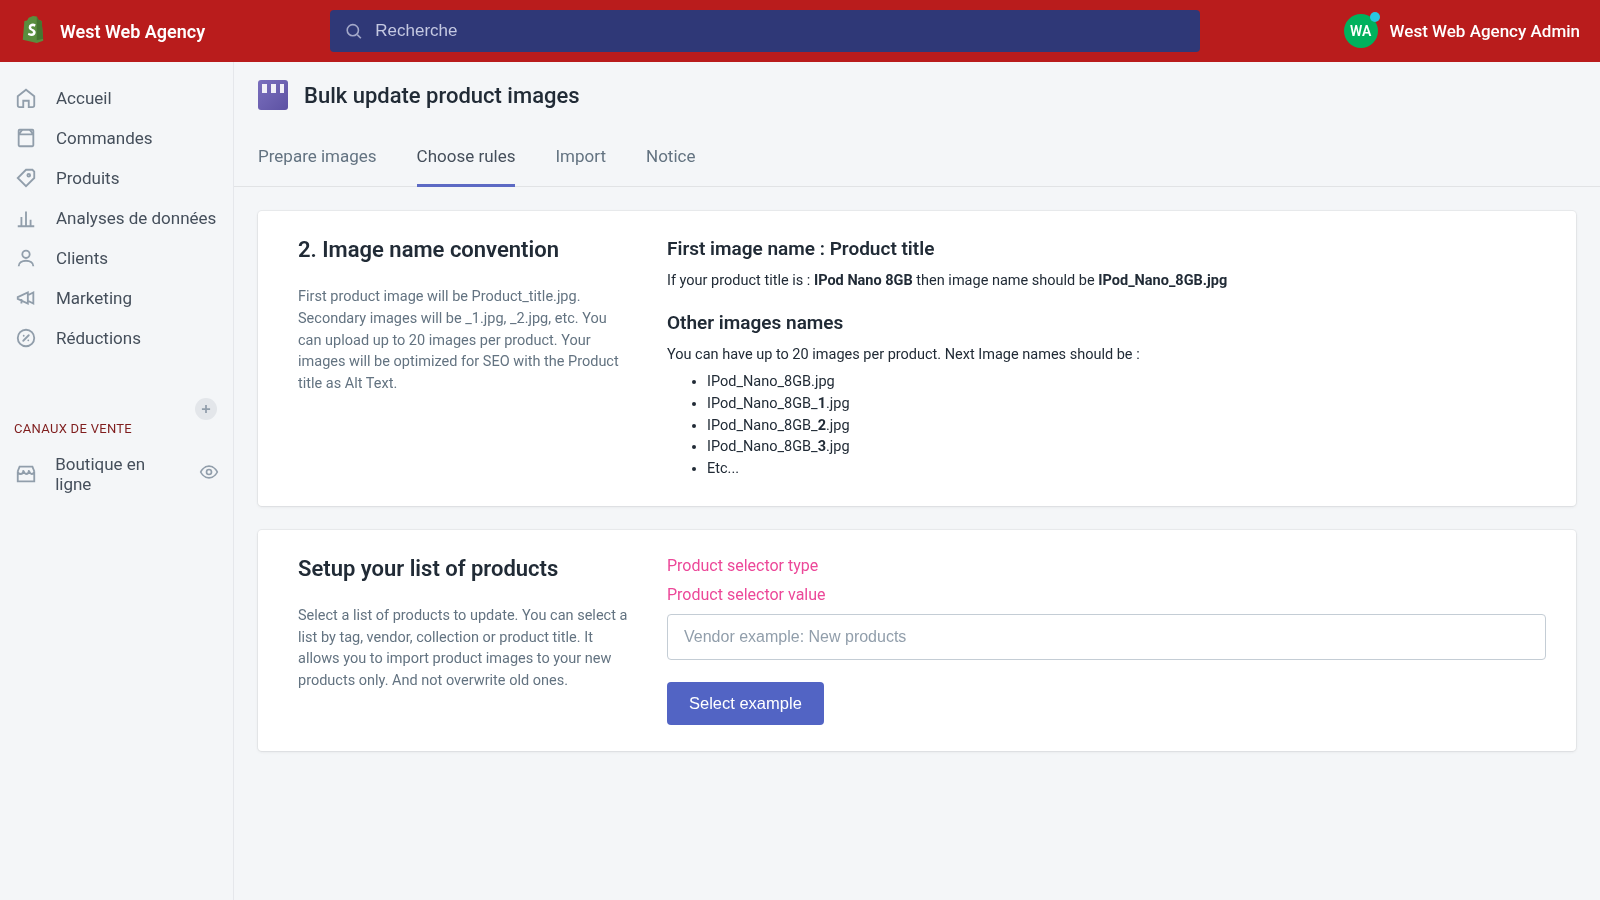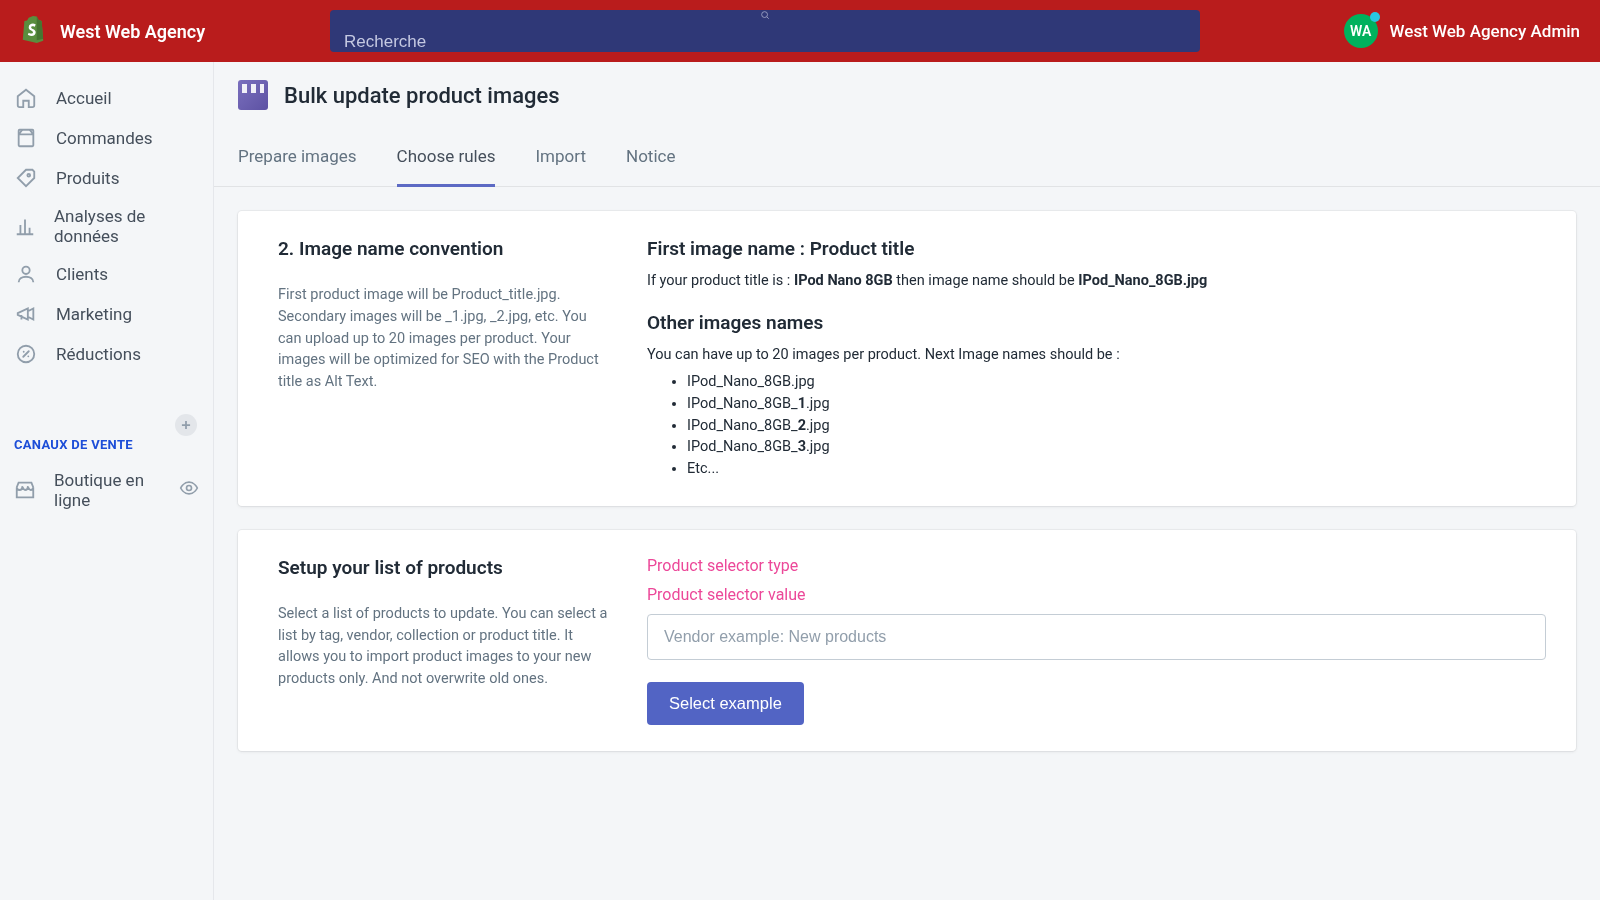--- a/index.html
+++ b/index.html
@@ -3,53 +3,53 @@
 <meta charset="utf-8">
 <style>
   * { box-sizing: border-box; margin: 0; padding: 0; }
   body { font-family: -apple-system, BlinkMacSystemFont, "Segoe UI", Roboto, sans-serif; background: #f4f6f8; color: #212b36; width: 1600px; height: 900px; overflow: hidden; }
   
   .topbar { background: #b91c1c; height: 62px; display: flex; align-items: center; padding: 0 20px; color: #fff; }
   .logo-wrap { display: flex; align-items: center; gap: 14px; width: 310px; }
   .logo-icon svg { width: 26px; height: 28px; }
   .store-name { font-size: 18px; font-weight: 600; }
   .search-wrap { flex: 1; max-width: 870px; }
-  .search-box { display: flex; align-items: center; background: #2f3877; border-radius: 4px; height: 42px; padding: 0 14px; gap: 12px; flex-direction: column; }
+  .search-box { display: flex; align-items: center; background: #2f3877; border-radius: 4px; height: 42px; padding: 0 14px; gap: 12px; }
   .search-box svg { width: 20px; height: 20px; stroke: #a3a8c9; }
   .search-input { background: transparent; border: none; color: #c5c9e2; font-size: 17px; outline: none; width: 100%; }
   .search-input::placeholder { color: #c5c9e2; }
   .user-wrap { margin-left: auto; display: flex; align-items: center; gap: 12px; }
   .avatar { width: 34px; height: 34px; border-radius: 50%; background: #00b15d; display: flex; align-items: center; justify-content: center; font-size: 14px; font-weight: 600; color: #fff; position: relative; }
   .avatar::after { content: ""; position: absolute; top: -2px; right: -2px; width: 10px; height: 10px; background: #29c6e0; border-radius: 50%; }
   .user-name { font-size: 17px; font-weight: 500; }
   
   .layout { display: flex; height: calc(900px - 62px); }
-  .sidebar { width: 214px; background: #f4f6f8; padding-top: 16px; border-right: 1px solid #e5e7eb; }
+  .sidebar { width: 234px; background: #f4f6f8; padding-top: 16px; border-right: 1px solid #e5e7eb; }
   .nav-item { display: flex; align-items: center; gap: 18px; padding: 8px 14px; font-size: 17px; color: #454f5b; cursor: pointer; }
   .nav-item.active { background: #e8eaf1; color: #1a2362; font-weight: 700; border-radius: 4px; margin: 0 6px; padding-left: 8px; }
   .nav-item.active .nav-icon { color: #4959bd; }
   .nav-icon { width: 24px; height: 24px; display: flex; align-items: center; justify-content: center; color: #919eab; }
   .nav-icon svg { width: 22px; height: 22px; }
   .section-row { display: flex; align-items: center; justify-content: space-between; padding: 24px 16px 10px 14px; }
-  .section-heading { font-size: 13px; font-weight: 700; color: #1d4ed8; letter-spacing: 0.3px; margin-top: 39px; }
+  .section-heading { font-size: 13px; font-weight: 400; color: #7f1d1d; letter-spacing: 0.3px; margin-top: 39px; }
   .plus-btn { width: 22px; height: 22px; display: flex; align-items: center; justify-content: center; color: #919eab; border-radius: 50%; background: #e3e6ea; }
   .nav-item .trail-icon { margin-left: auto; color: #919eab; }
   
   .main { flex: 1; overflow-y: auto; }
   .app-header { display: flex; align-items: center; gap: 16px; padding: 18px 24px 20px; }
   .app-icon { width: 30px; height: 30px; background: linear-gradient(135deg, #7a6fbe 0%, #5d52a3 100%); border-radius: 3px; position: relative; }
   .app-icon::before { content: ""; position: absolute; top: 4px; left: 4px; right: 4px; height: 9px; background: repeating-linear-gradient(90deg, #fff 0 5px, transparent 5px 9px); opacity: 0.9; }
   .app-title { font-size: 22px; font-weight: 500; color: #212b36; }
   .tabbar { display: flex; gap: 40px; padding: 0 24px; border-bottom: 1px solid #e1e3e5; background: #f4f6f8; }
   .tab { padding: 16px 0 18px; font-size: 17px; color: #637381; cursor: pointer; }
   .tab.active { color: #454f5b; border-bottom: 3px solid #5c6ac4; margin-bottom: -1px; }
   .content { background: #f4f6f8; padding: 24px; }
   .card { background: #fff; border-radius: 4px; box-shadow: 0 0 0 1px rgba(63,63,68,0.05), 0 1px 3px rgba(63,63,68,0.1); margin-bottom: 24px; display: flex; }
   .card-left { width: 400px; padding: 26px 30px 26px 40px; }
-  .card-left h3 { font-size: 19px; font-weight: 600; margin-bottom: 24px; color: #212b36; }
+  .card-left h3 { font-size: 22px; font-weight: 600; margin-bottom: 24px; color: #212b36; }
   .card-left p { font-size: 14.5px; color: #637381; line-height: 1.5; }
   .card-right { flex: 1; padding: 26px 30px 26px 8px; border-left: 1px solid transparent; }
   .card-right h4 { font-size: 19px; font-weight: 600; margin-bottom: 12px; }
   .card-right .subtext { font-size: 14.5px; color: #212b36; margin-bottom: 22px; }
   .card-right .helptext { font-size: 14.5px; color: #212b36; margin-bottom: 8px; }
   .card-right ul { margin-left: 40px; margin-top: 4px; }
   .card-right li { font-size: 14.5px; color: #212b36; line-height: 1.5; }
   .field-label { font-size: 16px; color: #ec4899; margin-bottom: 10px; display: block; }
   .select-wrap { position: relative; margin-bottom: 22px; }
   .select-field { width: 100%; height: 46px; border: 1px solid #c4cdd5; border-radius: 4px; padding: 0 16px; font-size: 16px; background: #fff; appearance: none; cursor: pointer; color: #212b36; box-shadow: inset 0 1px 2px rgba(0,0,0,0.02); }

